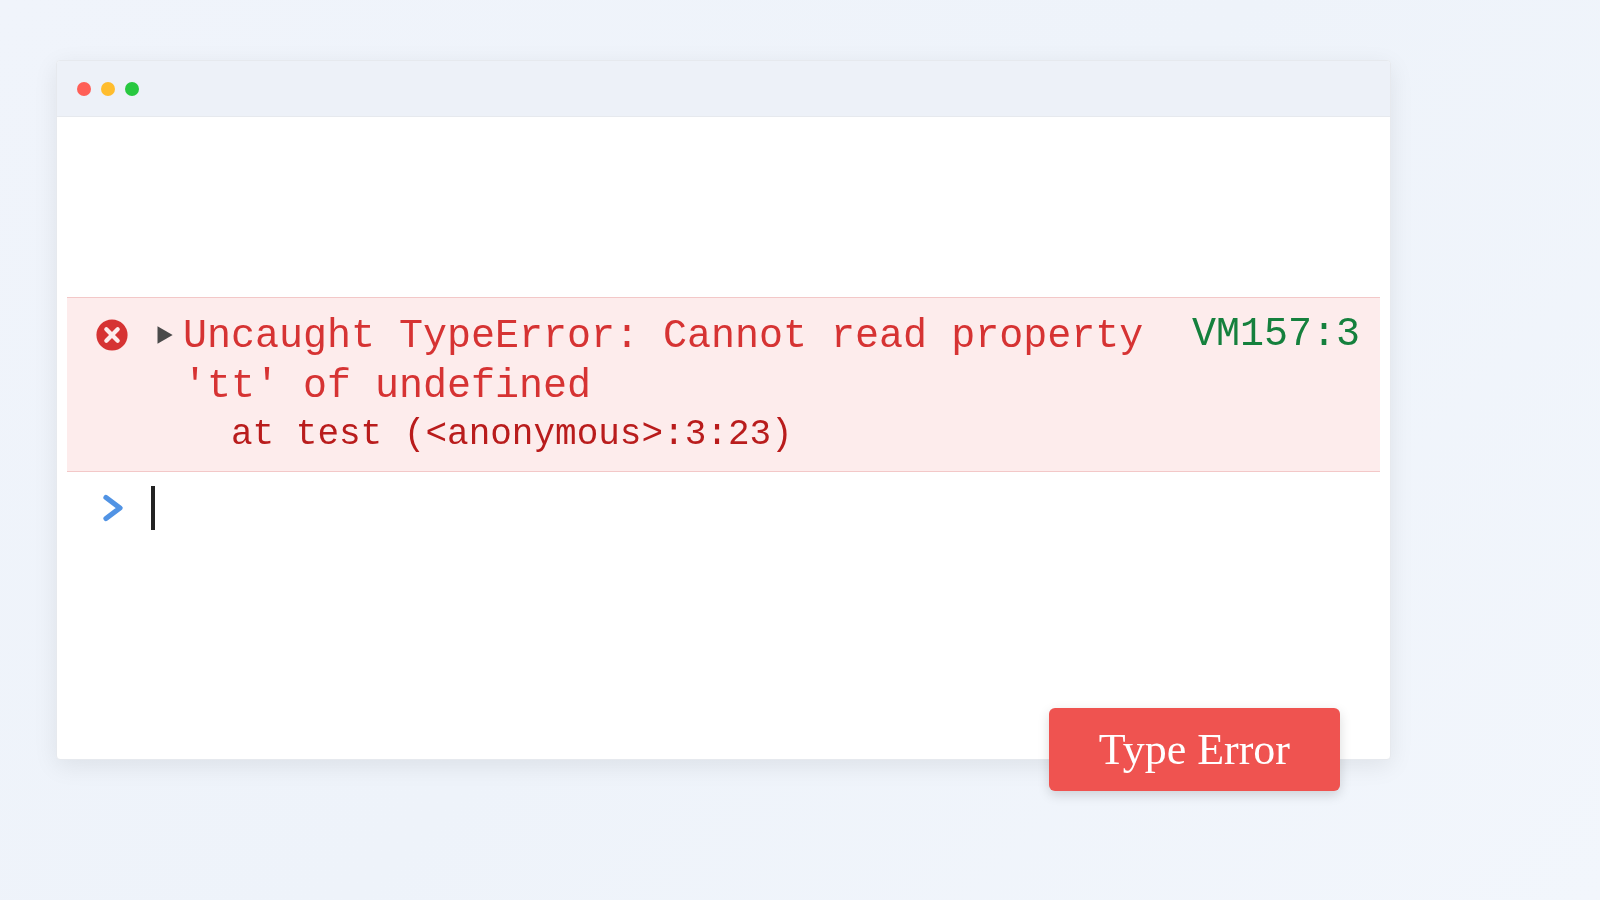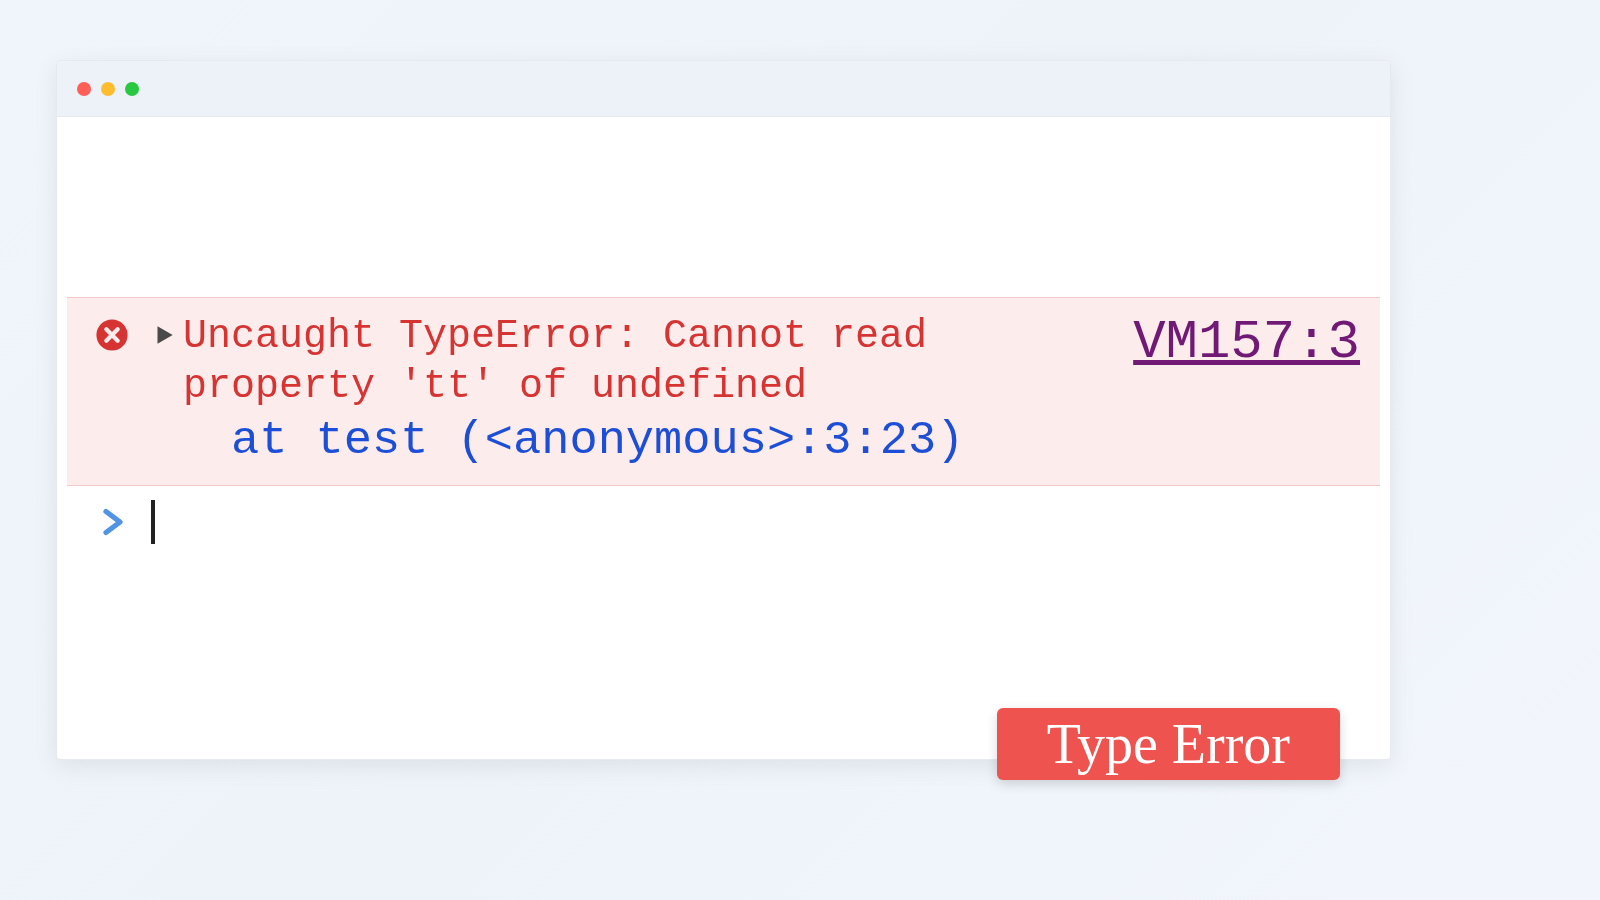--- a/index.html
+++ b/index.html
@@ -70,29 +70,28 @@
       color: #d63333;
       font-size: 40px;
       line-height: 1.25;
       flex: 1 1 auto;
       word-break: break-word;
       font-family: "Menlo", "Consolas", "Courier New", monospace;
     }
     .source-link {
       flex: 0 0 auto;
       margin-left: 20px;
-      color: #701a75;
-      font-size: 54px;
-      text-decoration: underline;
+      color: #15803d;
+      font-size: 40px;
       font-family: "Menlo", "Consolas", "Courier New", monospace;
       white-space: nowrap;
     }
     .stack {
-      color: #1d4ed8;
-      font-size: 47px;
+      color: #b91c1c;
+      font-size: 36px;
       line-height: 1.25;
       font-family: "Menlo", "Consolas", "Courier New", monospace;
       margin-left: 72px;
     }
     .stack-line { padding-left: 64px; }
     .prompt-row {
       display: flex;
       align-items: center;
       padding: 14px 20px 14px 32px;
     }
@@ -114,22 +113,22 @@
       animation: blink 1s step-start infinite;
     }
     @keyframes blink { 50% { opacity: 0; } }
     .badge {
       position: absolute;
       right: 260px;
       top: 708px;
       background: #ef5350;
       color: #ffffff;
       font-family: "Georgia", "Times New Roman", serif;
-      font-size: 56px;
-      padding: 4px 50px;
+      font-size: 44px;
+      padding: 16px 50px;
       border-radius: 6px;
       box-shadow: 0 4px 12px rgba(0,0,0,0.15);
     }
   </style>
 </head>
 <body>
 
 <div class="window">
   <div class="titlebar">
     <div class="traffic-light tl-red"></div>

